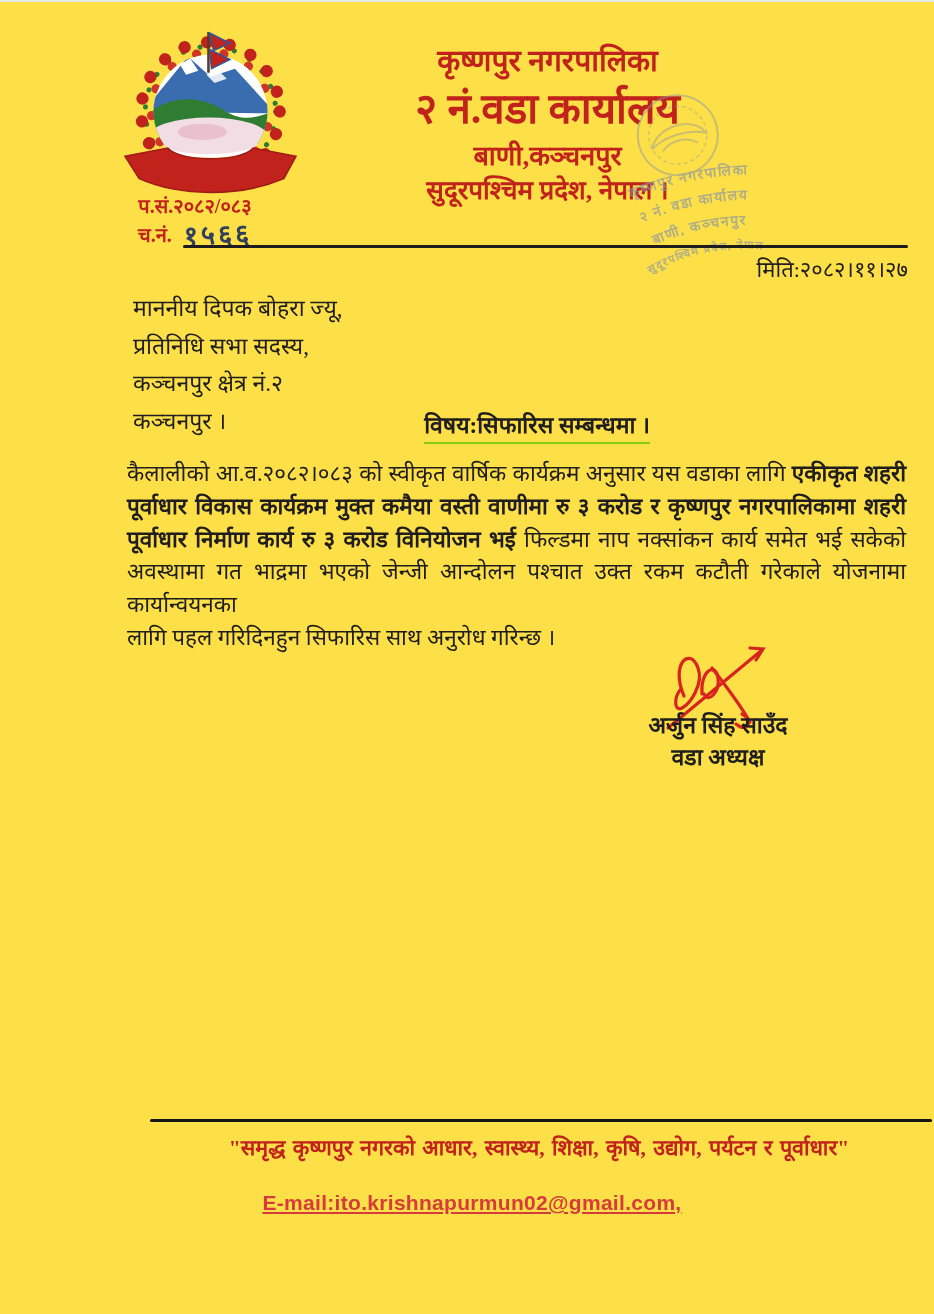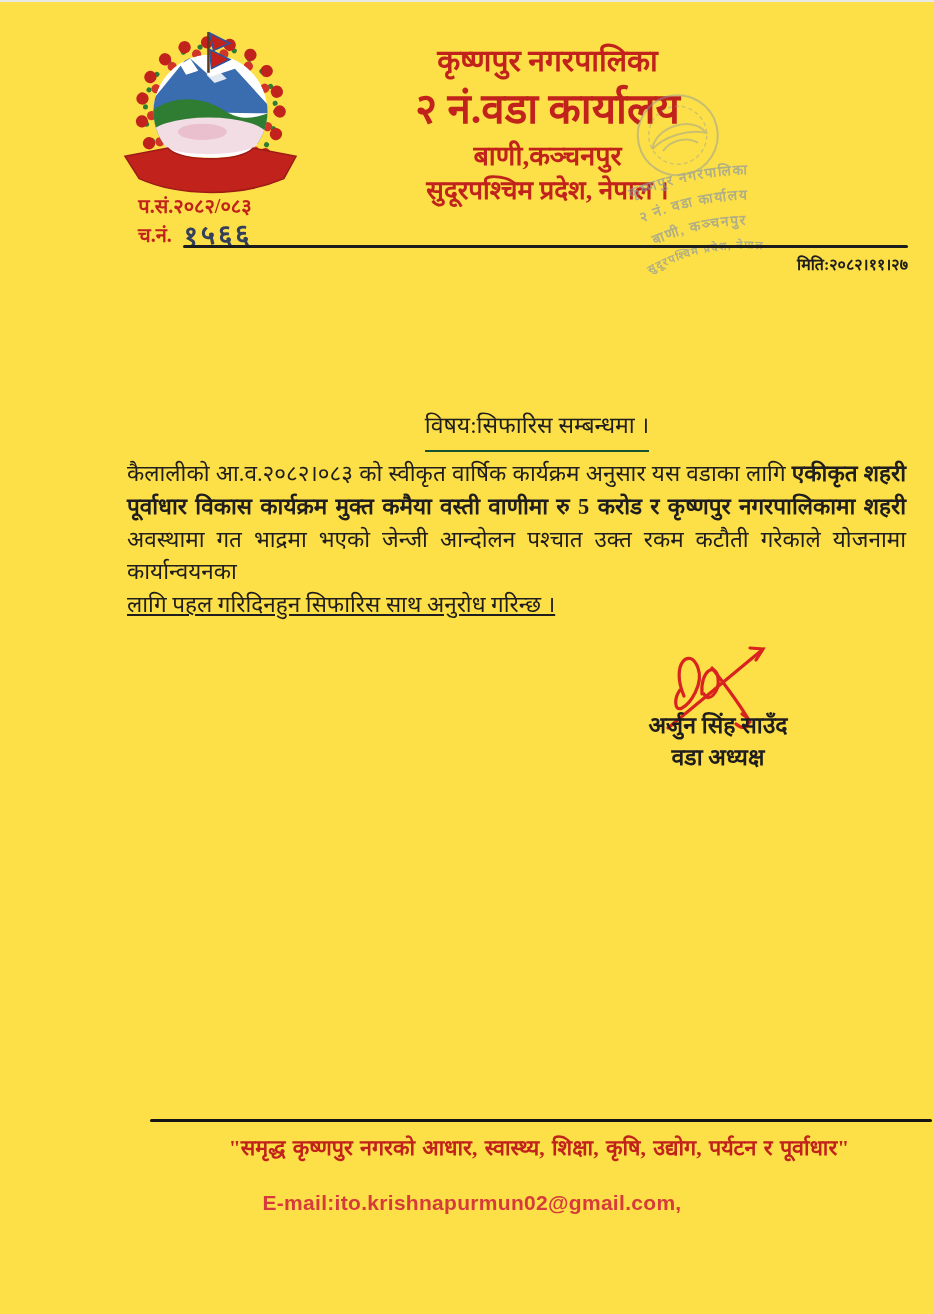--- a/index.html
+++ b/index.html
@@ -35,49 +35,49 @@
   .ref-block{
     position:absolute;left:138px;top:190px;
     color:var(--accent-red);font-weight:700;font-size:20px;line-height:29px;text-align:center;
   }
   .chalani-no{
     display:inline-block;color:var(--handwriting-ink);
     font-size:27px;font-weight:600;letter-spacing:3px;
     transform:rotate(-2deg);margin-left:7px;vertical-align:-2px;
   }
   .rule-top{position:absolute;left:183px;right:26px;top:243px;height:3px;background:#1c1c1c;border-radius:2px;}
-  .date-line{position:absolute;right:26px;top:251px;font-size:16px;font-weight:700;}
+  .date-line{position:absolute;right:26px;top:251px;font-size:22px;font-weight:400;}
   
   .recipient{position:absolute;left:133px;top:288px;font-size:23px;line-height:37.5px;}
   .subject-wrap{position:absolute;left:140px;right:0;top:406px;text-align:center;}
   .subject{
-    display:inline-block;font-size:23px;font-weight:400;
-    border-bottom:2px solid #14532d;padding-bottom:10px;
+    display:inline-block;font-size:23px;font-weight:700;
+    border-bottom:2px solid #84cc16;padding-bottom:2px;
   }
   
   .body-block{position:absolute;left:127px;width:779px;top:456px;font-size:22.5px;}
   .body-line{line-height:32.8px;text-align:justify;text-align-last:justify;}
-  .body-line.last{text-align-last:left;text-decoration:underline;}
+  .body-line.last{text-align-last:left;}
   .body-line .b{font-weight:700;}
   
   .sig-mark{position:absolute;left:650px;top:636px;width:138px;height:94px;}
   .sig-block{position:absolute;left:628px;top:708px;width:180px;text-align:center;font-size:23px;}
   .sig-name{font-weight:600;line-height:32px;}
   .sig-title{font-weight:600;line-height:32px;}
   
   .rule-bottom{position:absolute;left:150px;right:2px;top:1117px;height:3px;background:#151515;border-radius:2px;}
   .slogan{
     position:absolute;left:150px;right:6px;top:1130px;text-align:center;
     color:var(--accent-red);font-weight:700;font-size:21.5px;word-spacing:2px;
   }
   .email-line{
     position:absolute;left:10px;right:0;top:1189px;text-align:center;
     color:var(--email-red);font-weight:700;font-size:21px;
     font-family:"Liberation Sans","DejaVu Sans",sans-serif;
-    letter-spacing:.3px;
+    text-decoration:underline;letter-spacing:.3px;
   }
   .stamp text{font-size:14px;letter-spacing:1.5px;fill:var(--stamp-ink);font-weight:600;}
 </style>
 </head>
 <body>
 
 <div class="page">
 
   <svg class="logo" viewBox="0 0 200 165" aria-hidden="true">
     <circle cx="100" cy="80" r="64" fill="none" stroke="#2f7d33" stroke-width="5" stroke-dasharray="0.1 17" stroke-linecap="round"></circle>
@@ -134,31 +134,40 @@
     <div>
       <span>च.नं.</span>
       <span class="chalani-no">१५६६</span>
     </div>
   </div>
 
   <div class="rule-top"></div>
 
   <div class="date-line">मिति:२०८२।११।२७</div>
 
+  <div class="recipient">
+    <div>माननीय दिपक बोहरा ज्यू,</div>
+    <div>प्रतिनिधि सभा सदस्य,</div>
+    <div>कञ्चनपुर क्षेत्र नं.२</div>
+    <div>कञ्चनपुर ।</div>
+  </div>
 
   <div class="subject-wrap">
     <span class="subject">विषय:सिफारिस सम्बन्धमा ।</span>
   </div>
 
   <div class="body-block">
     <div class="body-line">
       <span>कैलालीको आ.व.२०८२।०८३ को स्वीकृत वार्षिक कार्यक्रम अनुसार यस वडाका लागि </span><span class="b">एकीकृत शहरी</span>
     </div>
     <div class="body-line">
-      <span class="b">पूर्वाधार विकास कार्यक्रम मुक्त कमैया वस्ती वाणीमा रु 5 करोड र कृष्णपुर नगरपालिकामा शहरी</span>
+      <span class="b">पूर्वाधार विकास कार्यक्रम मुक्त कमैया वस्ती वाणीमा रु ३ करोड र कृष्णपुर नगरपालिकामा शहरी</span>
+    </div>
+    <div class="body-line">
+      <span class="b">पूर्वाधार निर्माण कार्य रु ३ करोड विनियोजन भई</span><span> फिल्डमा नाप नक्सांकन कार्य समेत भई सकेको</span>
     </div>
     <div class="body-line">
       <span>अवस्थामा गत भाद्रमा भएको जेन्जी आन्दोलन पश्चात उक्त रकम कटौती गरेकाले योजनामा कार्यान्वयनका</span>
     </div>
     <div class="body-line last">
       <span>लागि पहल गरिदिनहुन सिफारिस साथ अनुरोध गरिन्छ ।</span>
     </div>
   </div>
 
   <svg class="sig-mark" viewBox="0 0 138 94" aria-hidden="true">

